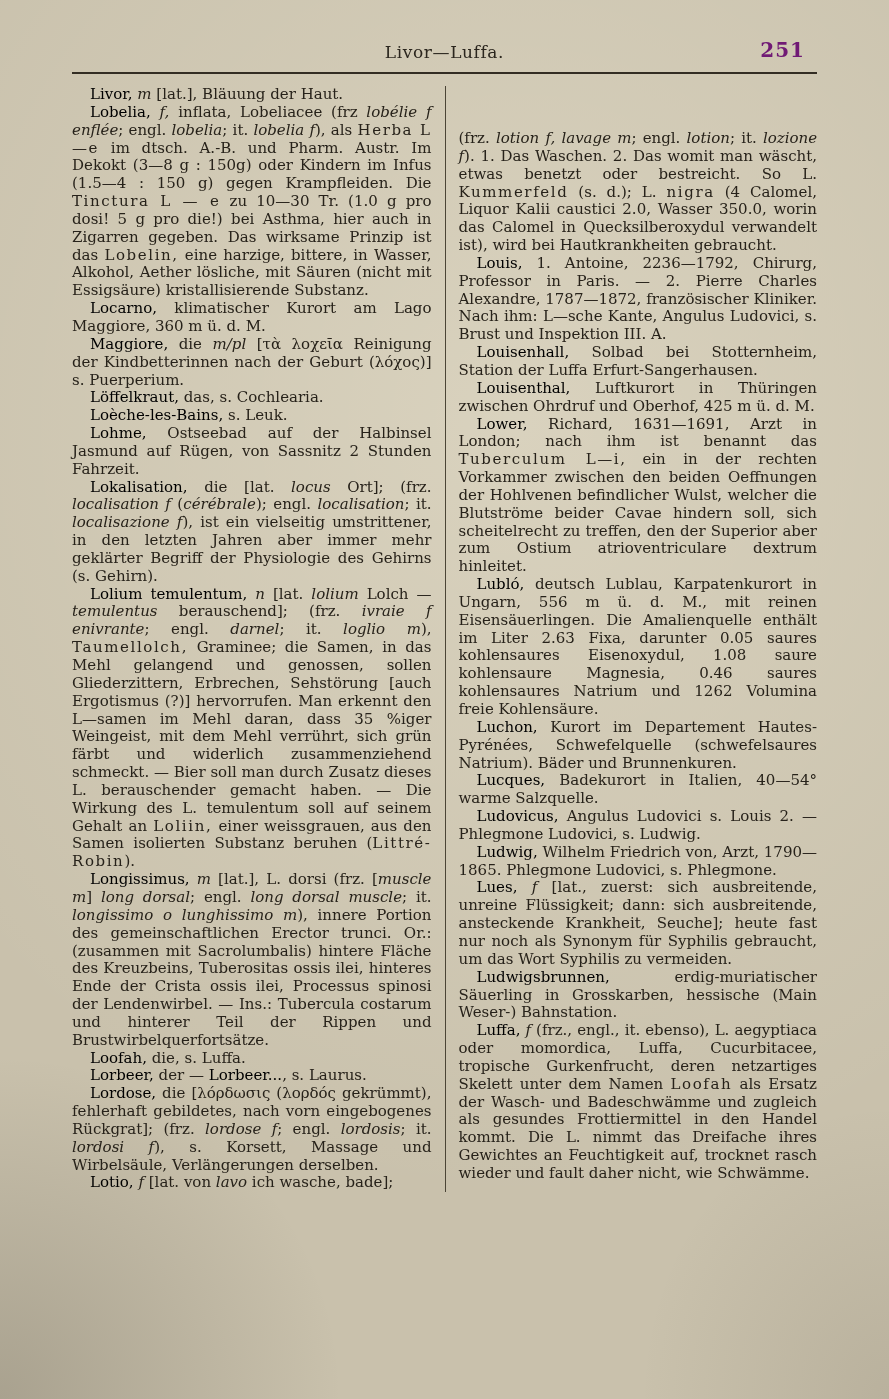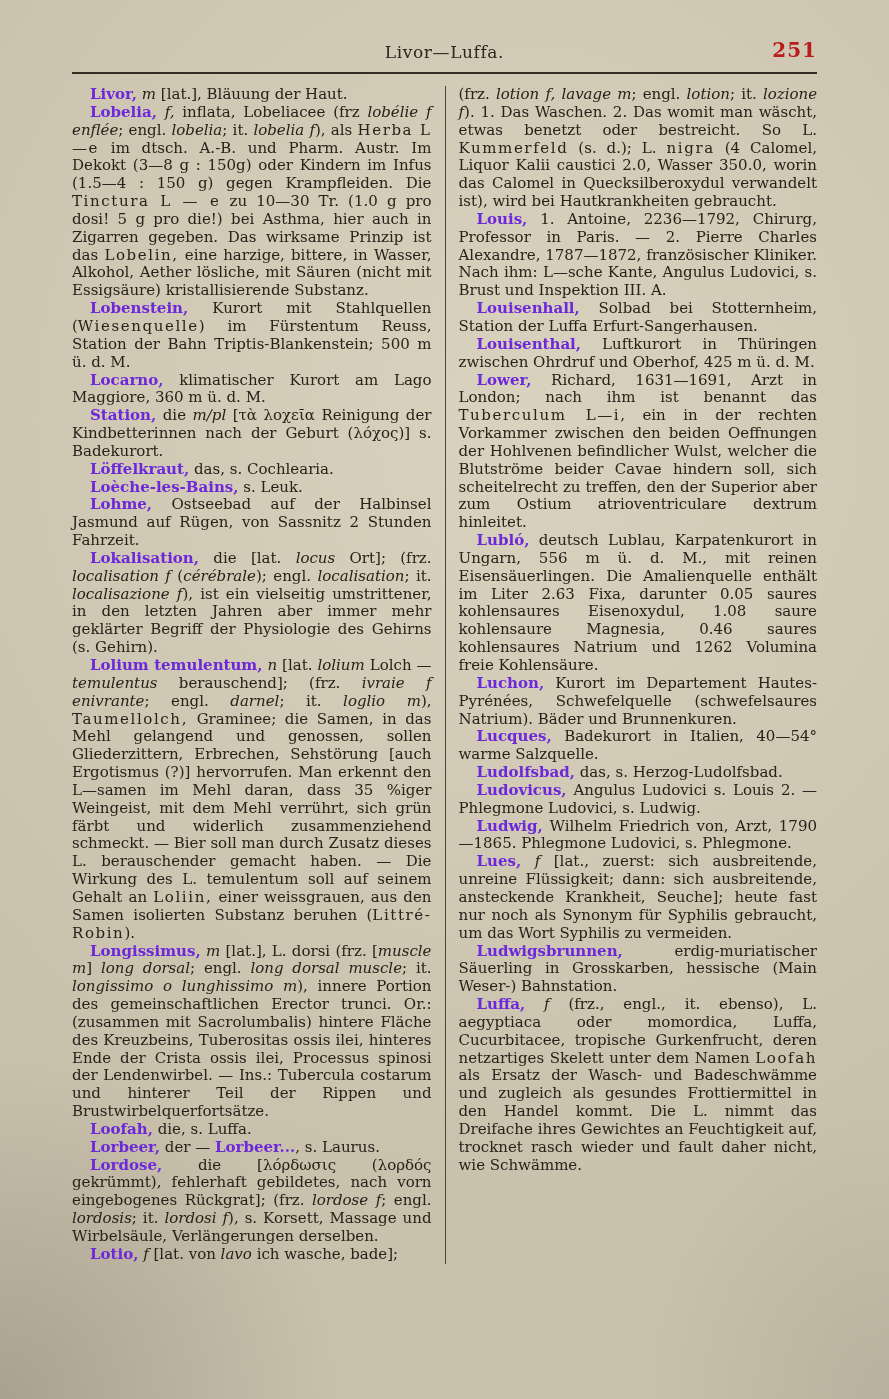--- a/index.html
+++ b/index.html
@@ -24,25 +24,25 @@
   }
   .header { position: relative; height: 28px; }
   .running-title {
     position: absolute; left: 0; right: 0; top: 2px;
     text-align: center;
     font-size: 17px;
     letter-spacing: 0.6px;
     color: #2b261e;
   }
   .page-number {
-    position: absolute; right: 0; top: -2px;
+    position: absolute; right: 12px; top: -2px;
     font-size: 20px;
     font-weight: bold;
     letter-spacing: 1px;
-    color: #b91c1c;
+    color: #701a75;
   }
   .header-rule {
     border: 0;
     border-top: 2px solid #332d23;
     margin: 4px 0 0 0;
   }
   .columns {
     display: flex;
     margin-top: 12px;
     align-items: stretch;
@@ -52,63 +52,61 @@
     box-sizing: border-box;
     font-size: 15px;
     line-height: 1.19;
     text-align: justify;
     overflow-wrap: break-word;
     hyphens: auto;
   }
   .column.left  { padding-right: 13px; }
   .column.right { padding-left: 13px; border-left: 1.5px solid #4b4536; }
   p.entry { margin: 0; text-indent: 18px; }
-  p.entry.noindent { text-indent: 0; }
+  p.entry.noindent { text-indent: 0; margin-top: 44px; }
   .r-n { }
-  .r-b { font-weight: bold; color: #6d28d9; }
+  .r-b { font-weight: normal; color: #000000; }
   .r-i { font-style: italic; }
   .r-s { letter-spacing: 1.6px; }
 </style>
 </head>
 <body>
 
 <div class="page">
   <div class="header">
     <span class="running-title">Livor—Luffa.</span>
     <span class="page-number">251</span>
   </div>
   <div class="header-rule"></div>
   <div class="columns">
     <div class="column left">
         <p class="entry"><span class="r-b">Livor,</span><span class="r-n"> </span><span class="r-i">m</span><span class="r-n"> [lat.], Bläuung der Haut.</span></p>
         <p class="entry"><span class="r-b">Lobelia,</span><span class="r-n"> </span><span class="r-i">f,</span><span class="r-n"> inflata, Lobeliacee (frz </span><span class="r-i">lobélie f enflée</span><span class="r-n">; engl. </span><span class="r-i">lobelia</span><span class="r-n">; it. </span><span class="r-i">lobelia f</span><span class="r-n">), als </span><span class="r-s">Herba L—e</span><span class="r-n"> im dtsch. A.-B. und Pharm. Austr. Im Dekokt (3—8 g : 150g) oder Kindern im Infus (1.5—4 : 150 g) gegen Krampfleiden. Die </span><span class="r-s">Tinctura L — e</span><span class="r-n"> zu 10—30 Tr. (1.0 g pro dosi! 5 g pro die!) bei Asthma, hier auch in Zigarren gegeben. Das wirksame Prinzip ist das </span><span class="r-s">Lobelin,</span><span class="r-n"> eine harzige, bittere, in Wasser, Alkohol, Aether lösliche, mit Säuren (nicht mit Essigsäure) kristallisierende Substanz.</span></p>
-        <p class="entry"><span class="r-b">Lobenstein,</span><span class="r-n"> Kurort mit Stahlquellen (</span><span class="r-s">Wiesenquelle</span><span class="r-n">) im Fürstentum Reuss, Station der Bahn Triptis-Blankenstein; 500 m ü. d. M.</span></p>
         <p class="entry"><span class="r-b">Locarno,</span><span class="r-n"> klimatischer Kurort am Lago Maggiore, 360 m ü. d. M.</span></p>
-        <p class="entry"><span class="r-b">Station,</span><span class="r-n"> die </span><span class="r-i">m/pl</span><span class="r-n"> [τὰ λοχεῖα Reinigung der Kindbetterinnen nach der Geburt (λόχος)] s. Badekurort.</span></p>
+        <p class="entry"><span class="r-b">Maggiore,</span><span class="r-n"> die </span><span class="r-i">m/pl</span><span class="r-n"> [τὰ λοχεῖα Reinigung der Kindbetterinnen nach der Geburt (λόχος)] s. Puerperium.</span></p>
         <p class="entry"><span class="r-b">Löffelkraut,</span><span class="r-n"> das, s. Cochlearia.</span></p>
         <p class="entry"><span class="r-b">Loèche-les-Bains,</span><span class="r-n"> s. Leuk.</span></p>
         <p class="entry"><span class="r-b">Lohme,</span><span class="r-n"> Ostseebad auf der Halbinsel Jasmund auf Rügen, von Sassnitz 2 Stunden Fahrzeit.</span></p>
         <p class="entry"><span class="r-b">Lokalisation,</span><span class="r-n"> die [lat. </span><span class="r-i">locus</span><span class="r-n"> Ort]; (frz. </span><span class="r-i">localisation f</span><span class="r-n"> (</span><span class="r-i">cérébrale</span><span class="r-n">); engl. </span><span class="r-i">localisation</span><span class="r-n">; it. </span><span class="r-i">localisazione f</span><span class="r-n">), ist ein vielseitig umstrittener, in den letzten Jahren aber immer mehr geklärter Begriff der Physiologie des Gehirns (s. Gehirn).</span></p>
         <p class="entry"><span class="r-b">Lolium temulentum,</span><span class="r-n"> </span><span class="r-i">n</span><span class="r-n"> [lat. </span><span class="r-i">lolium</span><span class="r-n"> Lolch — </span><span class="r-i">temulentus</span><span class="r-n"> berauschend]; (frz. </span><span class="r-i">ivraie f enivrante</span><span class="r-n">; engl. </span><span class="r-i">darnel</span><span class="r-n">; it. </span><span class="r-i">loglio m</span><span class="r-n">), </span><span class="r-s">Taumellolch,</span><span class="r-n"> Graminee; die Samen, in das Mehl gelangend und genossen, sollen Gliederzittern, Erbrechen, Sehstörung [auch Ergotismus (?)] hervorrufen. Man erkennt den L—samen im Mehl daran, dass 35 %iger Weingeist, mit dem Mehl verrührt, sich grün färbt und widerlich zusammenziehend schmeckt. — Bier soll man durch Zusatz dieses L. berauschender gemacht haben. — Die Wirkung des L. temulentum soll auf seinem Gehalt an </span><span class="r-s">Loliin,</span><span class="r-n"> einer weissgrauen, aus den Samen isolierten Substanz beruhen (</span><span class="r-s">Littré-Robin</span><span class="r-n">).</span></p>
         <p class="entry"><span class="r-b">Longissimus,</span><span class="r-n"> </span><span class="r-i">m</span><span class="r-n"> [lat.], L. dorsi (frz. [</span><span class="r-i">muscle m</span><span class="r-n">] </span><span class="r-i">long dorsal</span><span class="r-n">; engl. </span><span class="r-i">long dorsal muscle</span><span class="r-n">; it. </span><span class="r-i">longissimo o lunghissimo m</span><span class="r-n">), innere Portion des gemeinschaftlichen Erector trunci. Or.: (zusammen mit Sacrolumbalis) hintere Fläche des Kreuzbeins, Tuberositas ossis ilei, hinteres Ende der Crista ossis ilei, Processus spinosi der Lendenwirbel. — Ins.: Tubercula costarum und hinterer Teil der Rippen und Brustwirbelquerfortsätze.</span></p>
         <p class="entry"><span class="r-b">Loofah,</span><span class="r-n"> die, s. Luffa.</span></p>
         <p class="entry"><span class="r-b">Lorbeer,</span><span class="r-n"> der — </span><span class="r-b">Lorbeer...</span><span class="r-n">, s. Laurus.</span></p>
         <p class="entry"><span class="r-b">Lordose,</span><span class="r-n"> die [λόρδωσις (λορδός gekrümmt), fehlerhaft gebildetes, nach vorn eingebogenes Rückgrat]; (frz. </span><span class="r-i">lordose f</span><span class="r-n">; engl. </span><span class="r-i">lordosis</span><span class="r-n">; it. </span><span class="r-i">lordosi f</span><span class="r-n">), s. Korsett, Massage und Wirbelsäule, Verlängerungen derselben.</span></p>
         <p class="entry"><span class="r-b">Lotio,</span><span class="r-n"> </span><span class="r-i">f</span><span class="r-n"> [lat. von </span><span class="r-i">lavo</span><span class="r-n"> ich wasche, bade];</span></p>
       </div>
     <div class="column right">
         <p class="entry noindent"><span class="r-n">(frz. </span><span class="r-i">lotion f, lavage m</span><span class="r-n">; engl. </span><span class="r-i">lotion</span><span class="r-n">; it. </span><span class="r-i">lozione f</span><span class="r-n">). 1. Das Waschen. 2. Das womit man wäscht, etwas benetzt oder bestreicht. So L. </span><span class="r-s">Kummerfeld</span><span class="r-n"> (s. d.); L. </span><span class="r-s">nigra</span><span class="r-n"> (4 Calomel, Liquor Kalii caustici 2.0, Wasser 350.0, worin das Calomel in Quecksilberoxydul verwandelt ist), wird bei Hautkrankheiten gebraucht.</span></p>
         <p class="entry"><span class="r-b">Louis,</span><span class="r-n"> 1. Antoine, 2236—1792, Chirurg, Professor in Paris. — 2. Pierre Charles Alexandre, 1787—1872, französischer Kliniker. Nach ihm: L—sche Kante, Angulus Ludovici, s. Brust und Inspektion III. A.</span></p>
         <p class="entry"><span class="r-b">Louisenhall,</span><span class="r-n"> Solbad bei Stotternheim, Station der Luffa Erfurt-Sangerhausen.</span></p>
         <p class="entry"><span class="r-b">Louisenthal,</span><span class="r-n"> Luftkurort in Thüringen zwischen Ohrdruf und Oberhof, 425 m ü. d. M.</span></p>
         <p class="entry"><span class="r-b">Lower,</span><span class="r-n"> Richard, 1631—1691, Arzt in London; nach ihm ist benannt das </span><span class="r-s">Tuberculum L—i</span><span class="r-n">, ein in der rechten Vorkammer zwischen den beiden Oeffnungen der Hohlvenen befindlicher Wulst, welcher die Blutströme beider Cavae hindern soll, sich scheitelrecht zu treffen, den der Superior aber zum Ostium atrioventriculare dextrum hinleitet.</span></p>
         <p class="entry"><span class="r-b">Lubló,</span><span class="r-n"> deutsch Lublau, Karpatenkurort in Ungarn, 556 m ü. d. M., mit reinen Eisensäuerlingen. Die Amalienquelle enthält im Liter 2.63 Fixa, darunter 0.05 saures kohlensaures Eisenoxydul, 1.08 saure kohlensaure Magnesia, 0.46 saures kohlensaures Natrium und 1262 Volumina freie Kohlensäure.</span></p>
         <p class="entry"><span class="r-b">Luchon,</span><span class="r-n"> Kurort im Departement Hautes-Pyrénées, Schwefelquelle (schwefelsaures Natrium). Bäder und Brunnenkuren.</span></p>
         <p class="entry"><span class="r-b">Lucques,</span><span class="r-n"> Badekurort in Italien, 40—54° warme Salzquelle.</span></p>
-        <p class="entry"><span class="r-b">Ludolfsbad,</span><span class="r-n"> das, s. Herzog-Ludolfsbad.</span></p>
         <p class="entry"><span class="r-b">Ludovicus,</span><span class="r-n"> Angulus Ludovici s. Louis 2. — Phlegmone Ludovici, s. Ludwig.</span></p>
         <p class="entry"><span class="r-b">Ludwig,</span><span class="r-n"> Wilhelm Friedrich von, Arzt, 1790—1865. Phlegmone Ludovici, s. Phlegmone.</span></p>
         <p class="entry"><span class="r-b">Lues,</span><span class="r-n"> </span><span class="r-i">f</span><span class="r-n"> [lat., zuerst: sich ausbreitende, unreine Flüssigkeit; dann: sich ausbreitende, ansteckende Krankheit, Seuche]; heute fast nur noch als Synonym für Syphilis gebraucht, um das Wort Syphilis zu vermeiden.</span></p>
         <p class="entry"><span class="r-b">Ludwigsbrunnen,</span><span class="r-n"> erdig-muriatischer Säuerling in Grosskarben, hessische (Main Weser-) Bahnstation.</span></p>
         <p class="entry"><span class="r-b">Luffa,</span><span class="r-n"> </span><span class="r-i">f</span><span class="r-n"> (frz., engl., it. ebenso), L. aegyptiaca oder momordica, Luffa, Cucurbitacee, tropische Gurkenfrucht, deren netzartiges Skelett unter dem Namen </span><span class="r-s">Loofah</span><span class="r-n"> als Ersatz der Wasch- und Badeschwämme und zugleich als gesundes Frottiermittel in den Handel kommt. Die L. nimmt das Dreifache ihres Gewichtes an Feuchtigkeit auf, trocknet rasch wieder und fault daher nicht, wie Schwämme.</span></p>
       </div>
   </div>
 </div>
 
 </body></html>

